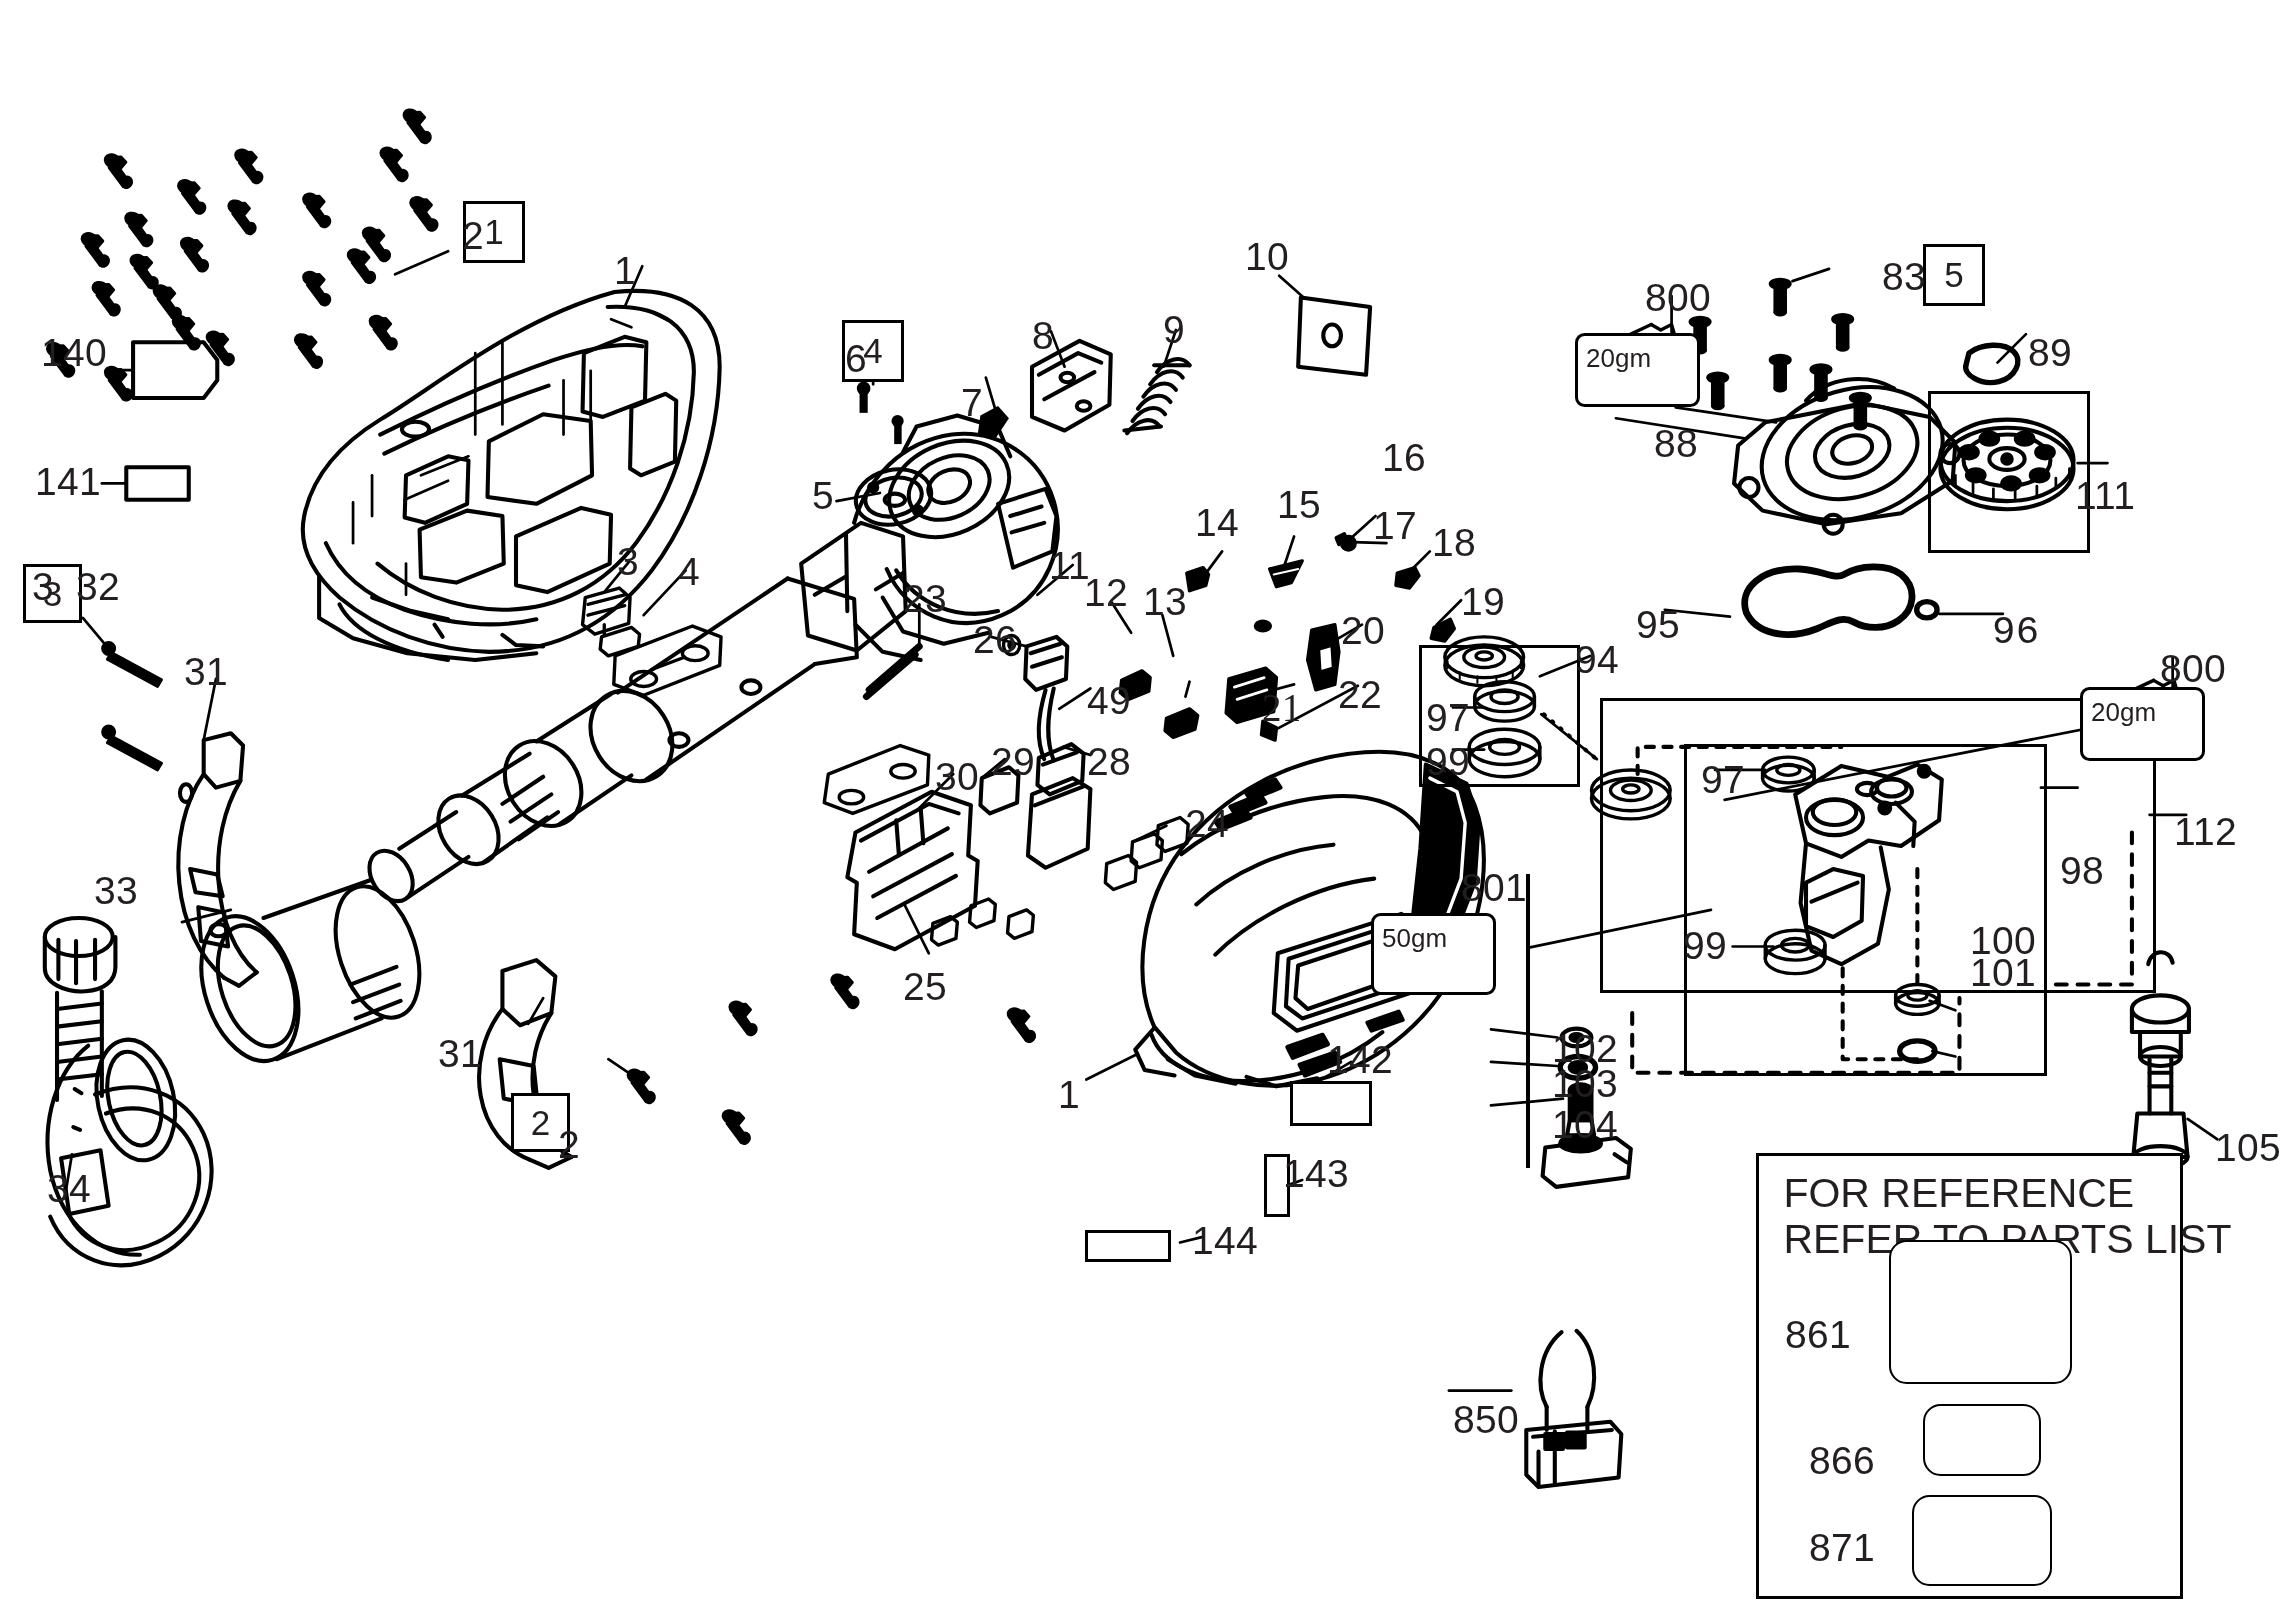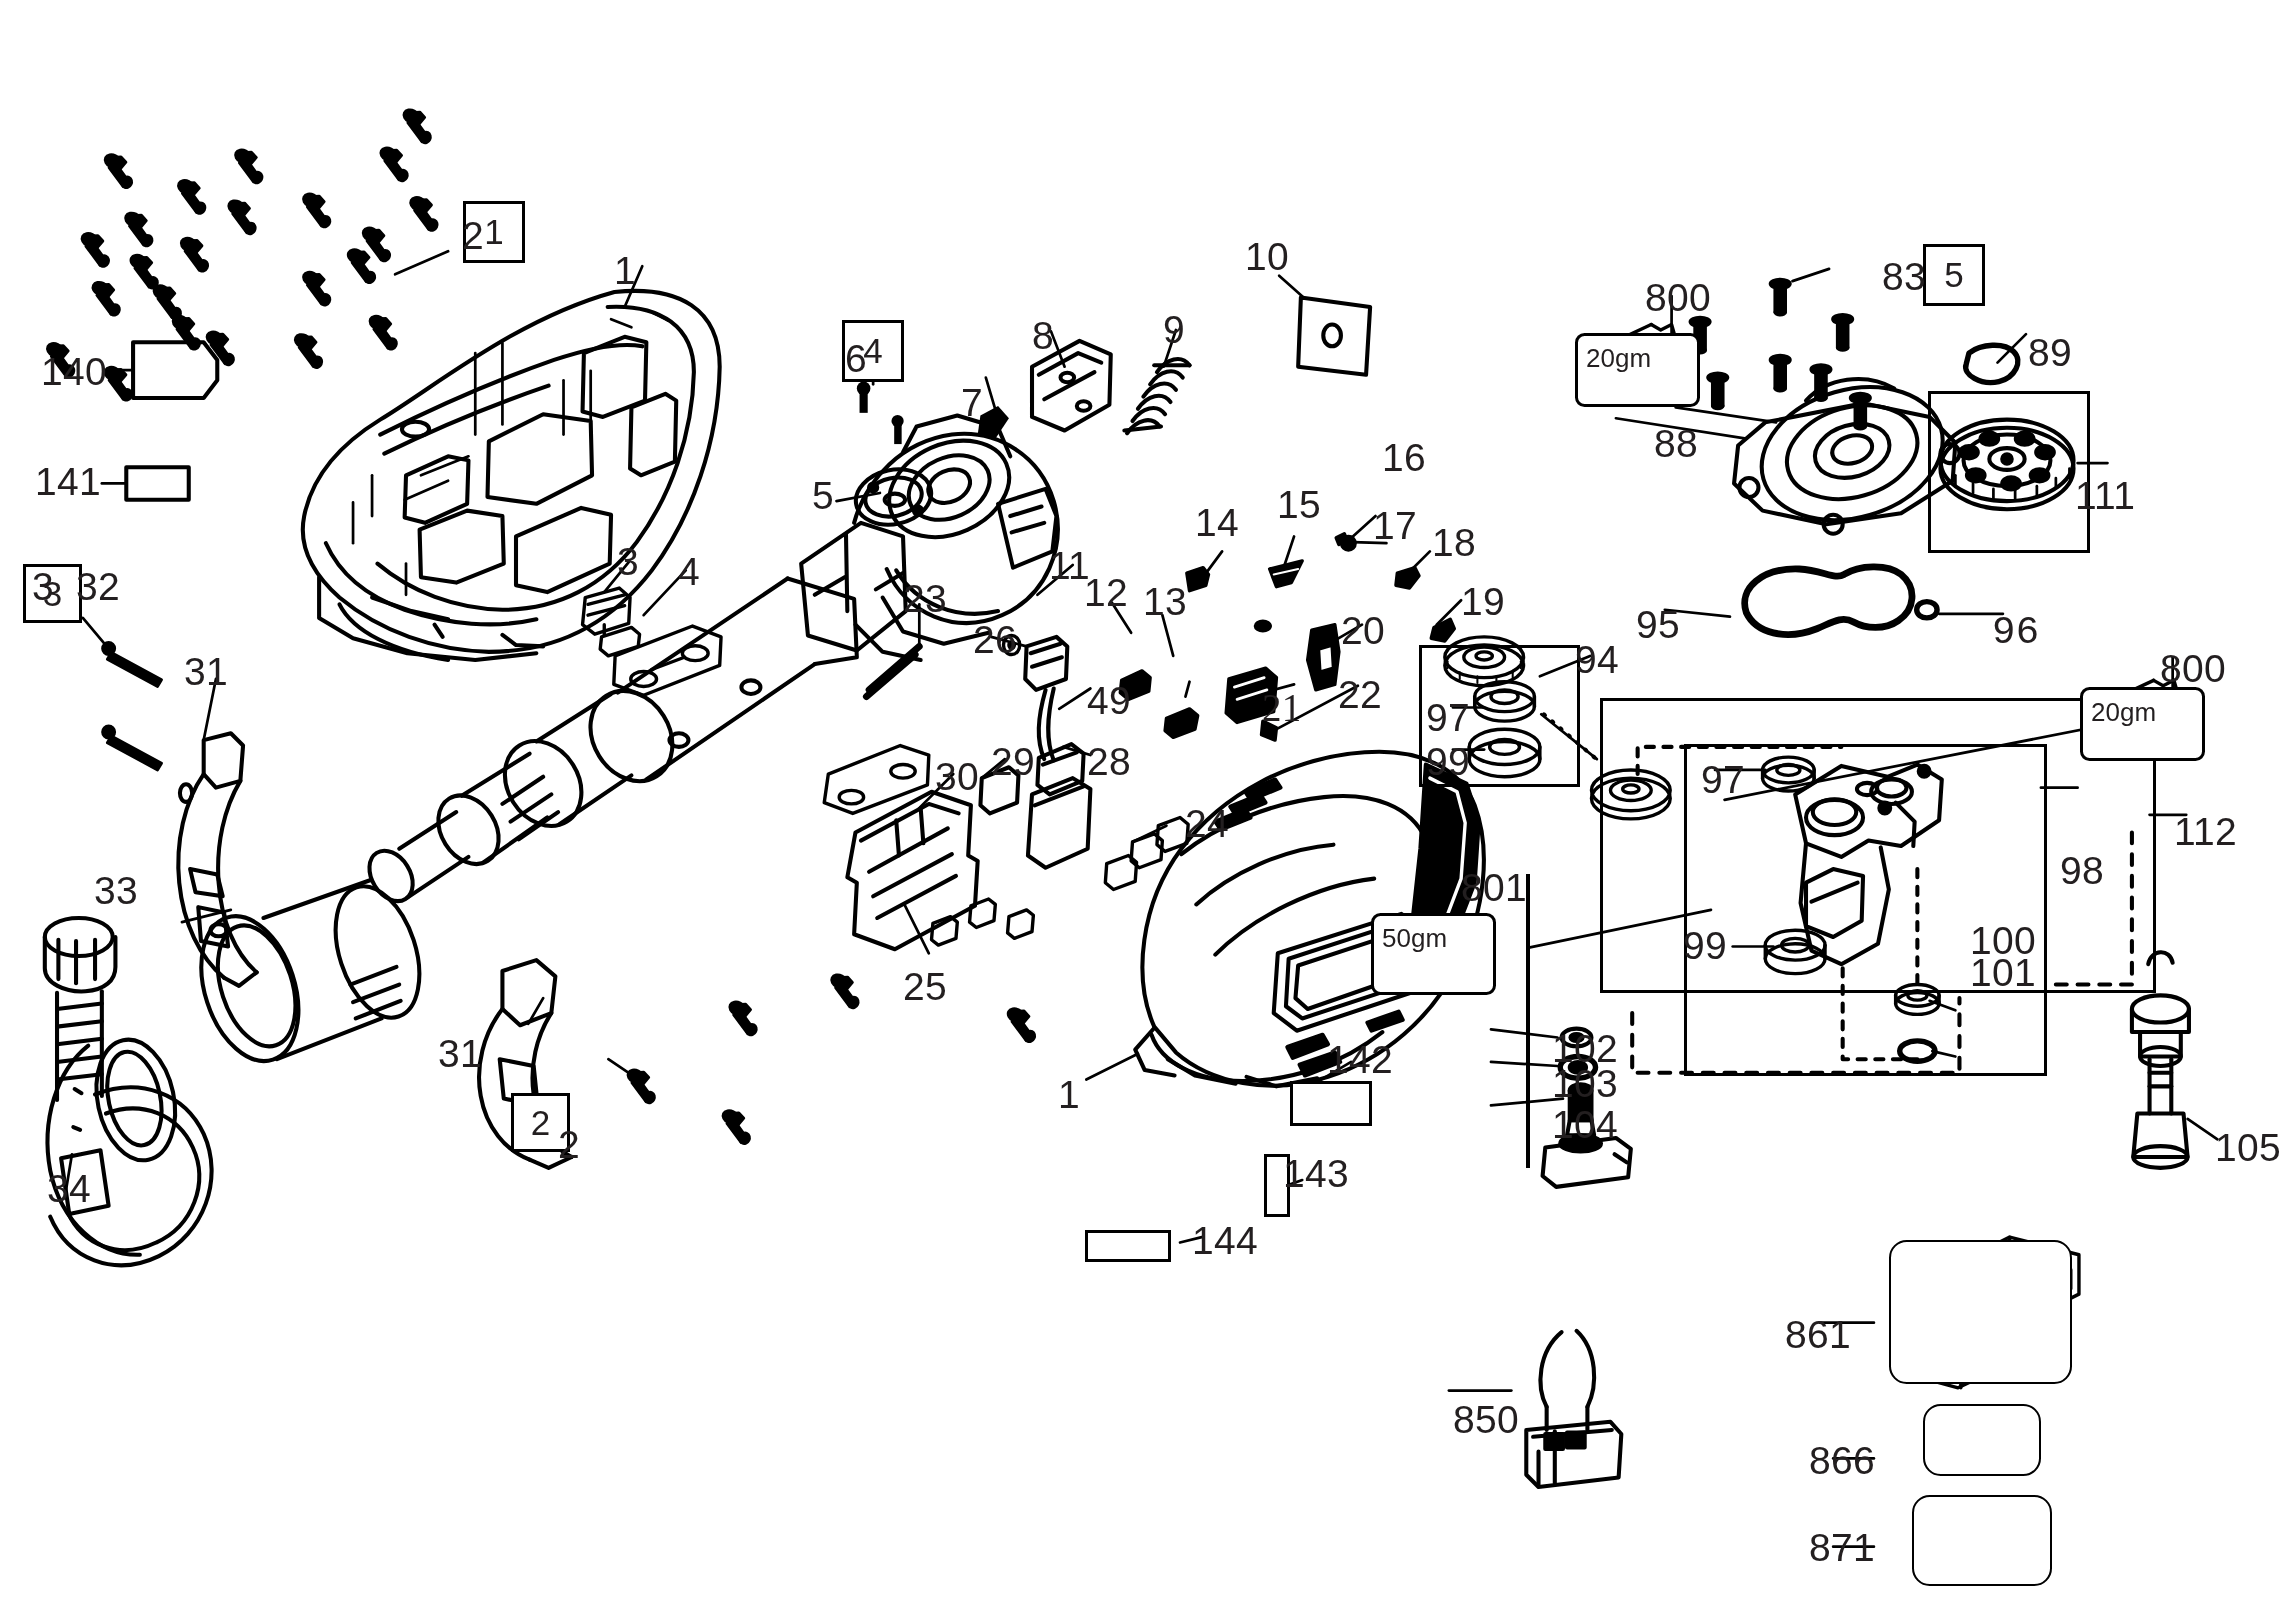--- a/index.html
+++ b/index.html
@@ -781,27 +781,31 @@
     <span class="gm">20gm</span>
   </div>
   <div class="greasebox" style="left:1371px;top:913px;width:119px;height:76px;">
     <span class="gm">50gm</span>
   </div>
 
   <div class="plate" style="left:1290px;top:1081px;width:76px;height:39px;"></div>
   <div class="plate" style="left:1264px;top:1154px;width:20.4px;height:57px;"></div>
   <div class="plate" style="left:1085px;top:1230px;width:80px;height:26px;"></div>
 
+  <div id="refpanel" style="left:1756px;top:1153px;width:421px;height:440px;">
+    <div class="title">FOR REFERENCE
+REFER TO PARTS LIST</div>
+  </div>
 
   <div class="refcell" style="left:1889px;top:1240px;width:179px;height:140px;"></div>
   <div class="refcell" style="left:1923px;top:1404px;width:114px;height:68px;"></div>
   <div class="refcell" style="left:1912px;top:1495px;width:136px;height:87px;"></div>
 
   <div id="callout-host">
-      <div class="num" style="left: 41px; top: 352px;">140</div>
+      <div class="num" style="left: 41px; top: 333px;">140</div>
       <div class="num" style="left: 35px; top: 462px;">141</div>
       <div class="num" style="left: 462px; top: 216px;">2</div>
       <div class="num" style="left: 614px; top: 251px;">1</div>
       <div class="num" style="left: 32px; top: 567px;">3</div>
       <div class="num" style="left: 76px; top: 567px;">32</div>
       <div class="num" style="left: 184px; top: 652px;">31</div>
       <div class="num" style="left: 94px; top: 871px;">33</div>
       <div class="num" style="left: 47px; top: 1169px; text-align: center;">34</div>
       <div class="num" style="left: 617px; top: 542px;">3</div>
       <div class="num" style="left: 678px; top: 552px;">4</div>

